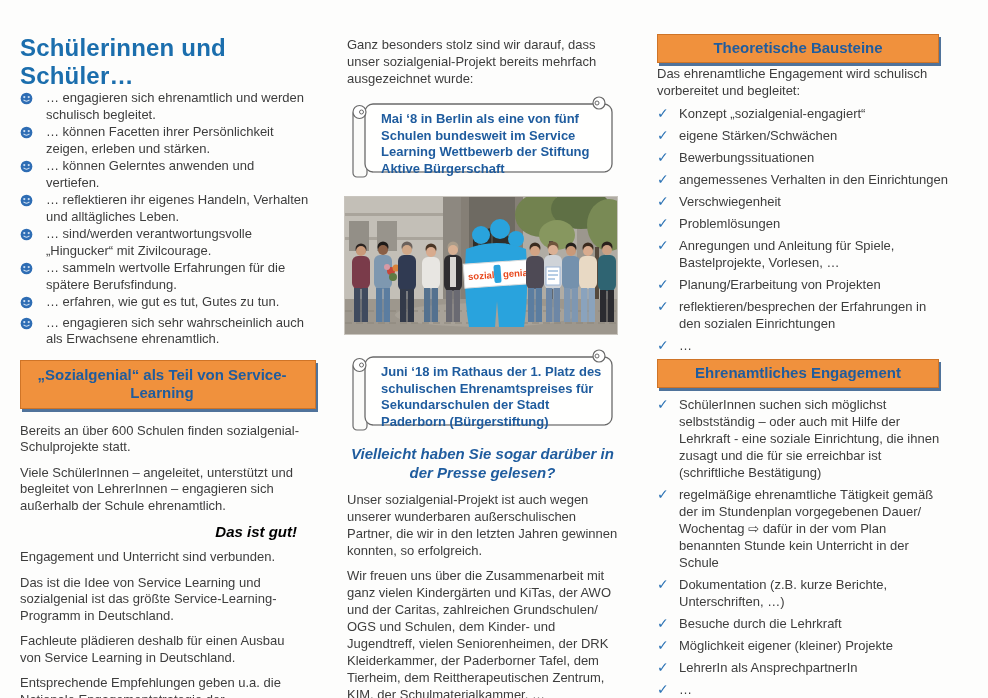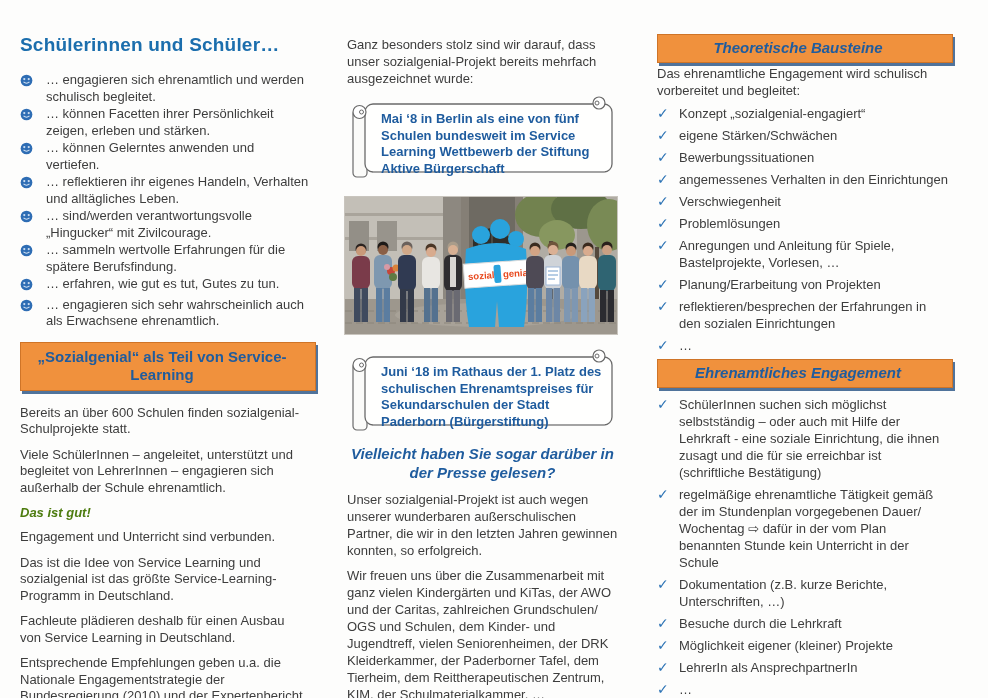--- a/index.html
+++ b/index.html
@@ -7,38 +7,38 @@
     position:relative;width:988px;height:698px;background:#fdfdfc;
     font-family:"Liberation Sans","DejaVu Sans",sans-serif;
     color:#3d3d3d;overflow:hidden;margin:0 auto;
   }
   .col{position:absolute;top:34px;}
   .col-left{left:20px;width:289px;}
   .col-mid{left:347px;top:36px;width:271px;}
   .col-right{left:657px;width:292px;}
 
   .main-title{
-    font-size:19px;font-weight:bold;color:#1b6ead;
-    letter-spacing:.2px;margin:0 0 16px 0;
+    font-size:24px;font-weight:bold;color:#1b6ead;
+    letter-spacing:.2px;margin:0 0 0 0;
   }
   .smiley-list{font-size:13px;line-height:16.5px;}
   .s-item{display:flex;gap:13px;margin:0 0 1px 0;}
   .s-item .icon{flex:0 0 13px;padding-top:2px;}
   .orange-box{
     background:#f0913d;border:1px solid #cf7427;
     box-shadow:2px 3px 0 #50739b;
     color:#1f5c9e;font-weight:bold;text-align:center;
     padding:5px 18px 6px 6px;
   }
   .box-left{width:270px;margin:12px 0 14px 0;font-size:15px;line-height:18px;}
-  .box-right{width:268px;font-size:15px;line-height:18px;padding:4px 20px 5px 6px;font-style:italic;}
+  .box-right{width:268px;font-size:15px;line-height:18px;padding:4px 6px 5px 6px;}
   .para{font-size:13px;line-height:16.5px;margin:0 0 9px 0;}
   .highlight{
-    font-size:13px;font-weight:bold;font-style:italic;color:#4d7c0f;
-    text-align:left;padding-right:12px;margin:2px 0 9px 0;
+    font-size:15px;font-weight:bold;font-style:italic;color:#000000;
+    text-align:right;padding-right:12px;margin:2px 0 9px 0;
   }
   .mid-para{font-size:13px;line-height:17px;margin:0 0 8px 0;}
   .scroll{position:relative;width:271px;height:88px;margin:4px 0 0 0;}
   .scroll svg{position:absolute;left:0;top:0;}
   .scroll-text{
     position:absolute;left:34px;top:16px;width:222px;
     font-size:13px;line-height:16.5px;font-weight:bold;color:#1f5c9e;
   }
   .photo{position:relative;width:274px;height:139px;margin:13px 0 13px -3px;
     border:1px solid #c9c5be;box-sizing:border-box;}

